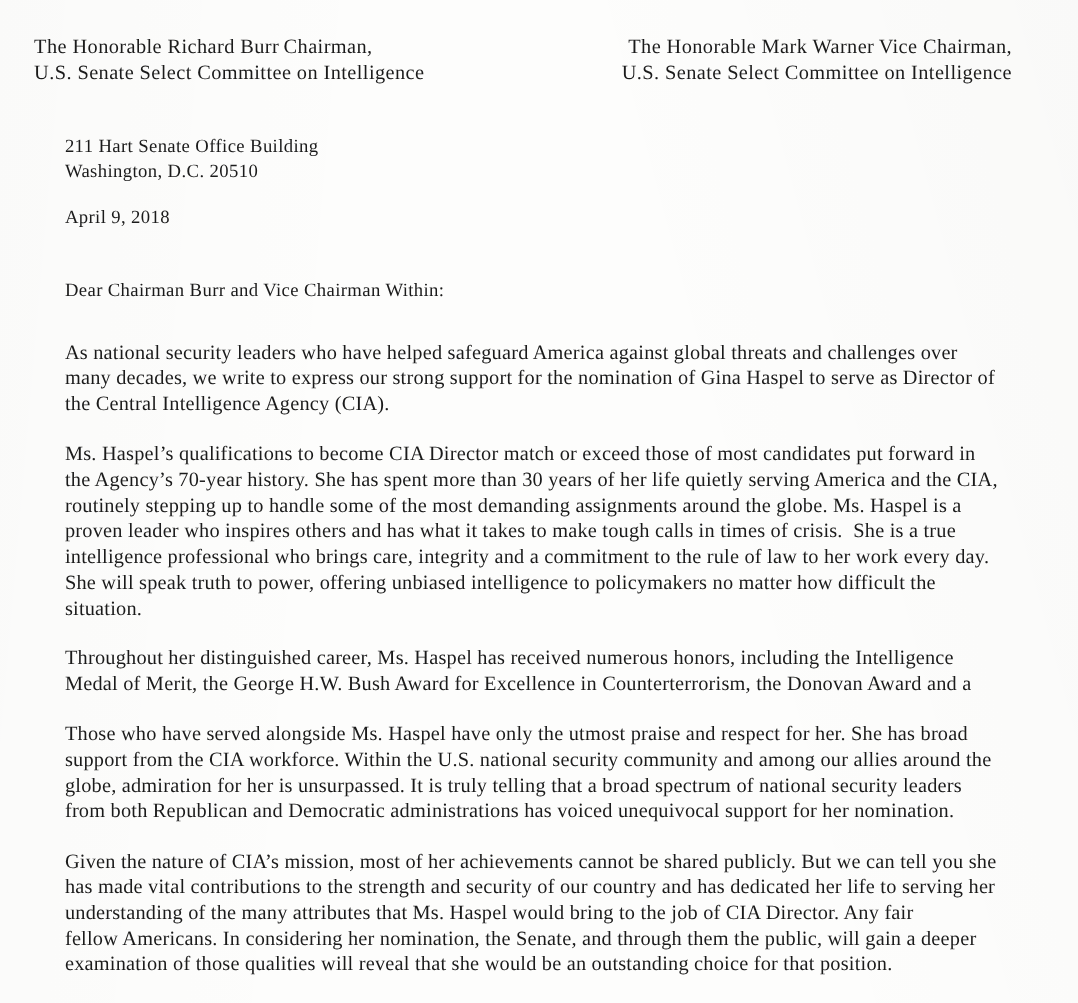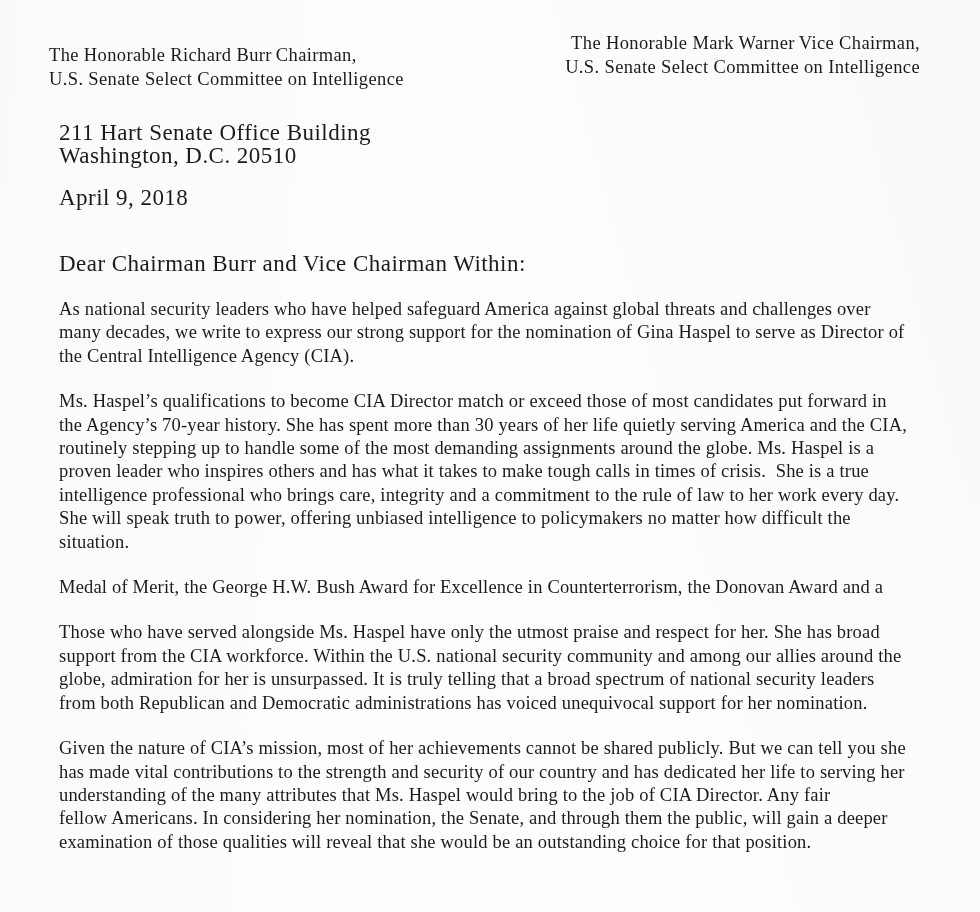--- a/index.html
+++ b/index.html
@@ -38,23 +38,22 @@
   }
   .addr-block {
     position: absolute;
     top: 32px;
     left: 0;
     width: 980px;
     display: flex;
   }
   .addr-col-left {
     width: 460px;
-    padding-left: 49px;
+    padding-left: 31px;
     box-sizing: border-box;
-    margin-top: 12px;
   }
   .addr-col-right {
     width: 460px;
     padding-left: 56px;
     box-sizing: border-box;
     text-align: right;
   }
   .addr-line {
     font-size: 18.5px;
     line-height: 23.5px;
@@ -76,31 +75,31 @@
     top: 252px;
     left: 59px;
   }
   .body-block {
     position: absolute;
     top: 298px;
     left: 59px;
     width: 880px;
   }
   .para {
-    margin: 0 0 22px 0;
+    margin: 12px 0 22px 0;
     font-size: 18.5px;
     line-height: 23.4px;
     letter-spacing: 0.01em;
   }
   .line {
     display: block;
     white-space: pre;
   }
   .txt {
-    font-size: 23px;
+    font-size: 17px;
     line-height: 23.4px;
     letter-spacing: 0.02em;
     white-space: pre;
     display: block;
   }
 </style>
 </head>
 <body>
 
 <div class="page">
@@ -144,20 +143,21 @@
         <span class="line">Ms. Haspel’s qualifications to become CIA Director match or exceed those of most candidates put forward in</span>
         <span class="line">the Agency’s 70-year history. She has spent more than 30 years of her life quietly serving America and the CIA,</span>
         <span class="line">routinely stepping up to handle some of the most demanding assignments around the globe. Ms. Haspel is a</span>
         <span class="line">proven leader who inspires others and has what it takes to make tough calls in times of crisis.  She is a true</span>
         <span class="line">intelligence professional who brings care, integrity and a commitment to the rule of law to her work every day.</span>
         <span class="line">She will speak truth to power, offering unbiased intelligence to policymakers no matter how difficult the</span>
         <span class="line">situation.</span>
       </p>
 
       <p class="para">
+        <span class="line">Throughout her distinguished career, Ms. Haspel has received numerous honors, including the Intelligence</span>
         <span class="line">Medal of Merit, the George H.W. Bush Award for Excellence in Counterterrorism, the Donovan Award and a</span>
       </p>
 
       <p class="para">
         <span class="line">Those who have served alongside Ms. Haspel have only the utmost praise and respect for her. She has broad</span>
         <span class="line">support from the CIA workforce. Within the U.S. national security community and among our allies around the</span>
         <span class="line">globe, admiration for her is unsurpassed. It is truly telling that a broad spectrum of national security leaders</span>
         <span class="line">from both Republican and Democratic administrations has voiced unequivocal support for her nomination.</span>
       </p>
 

